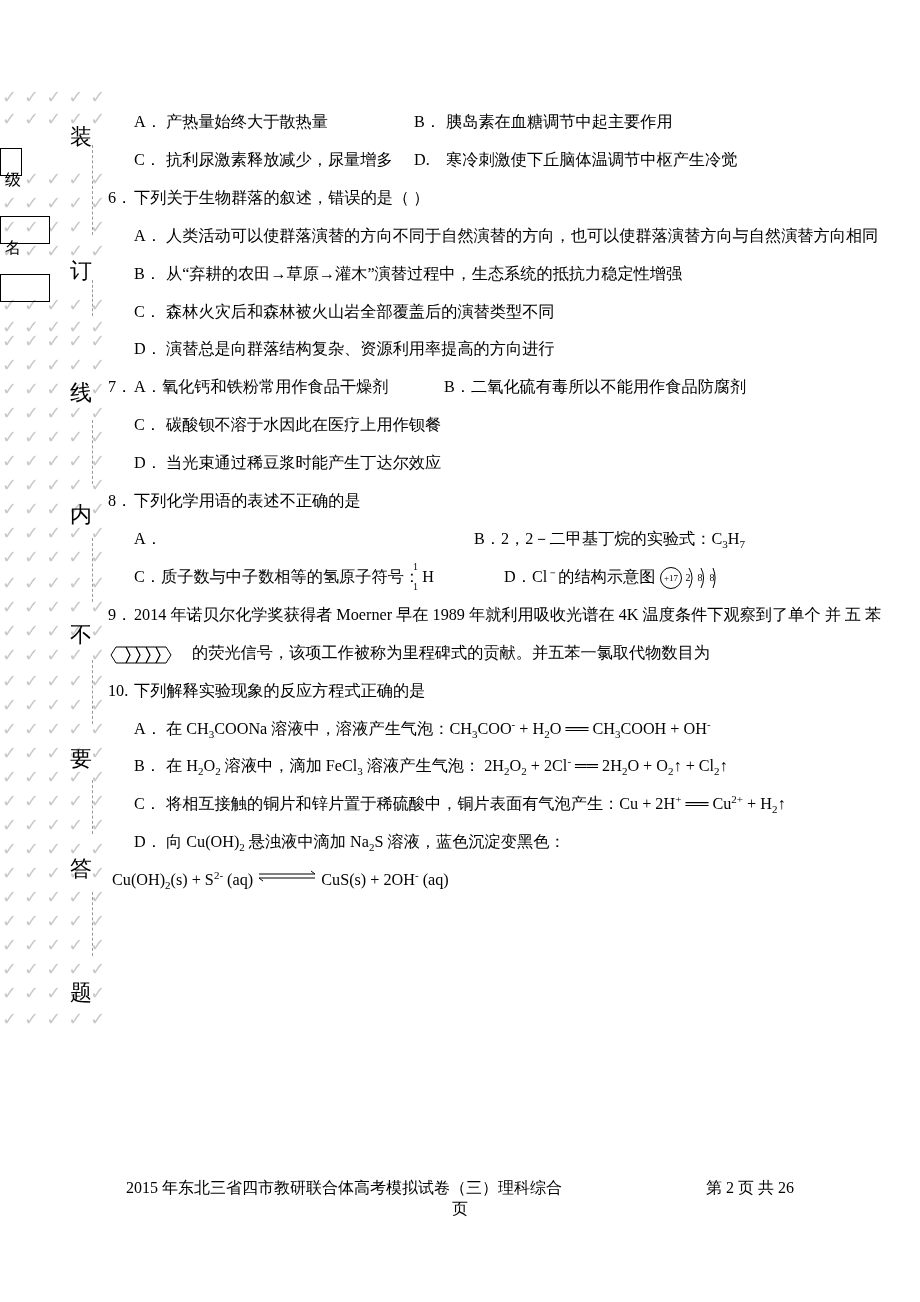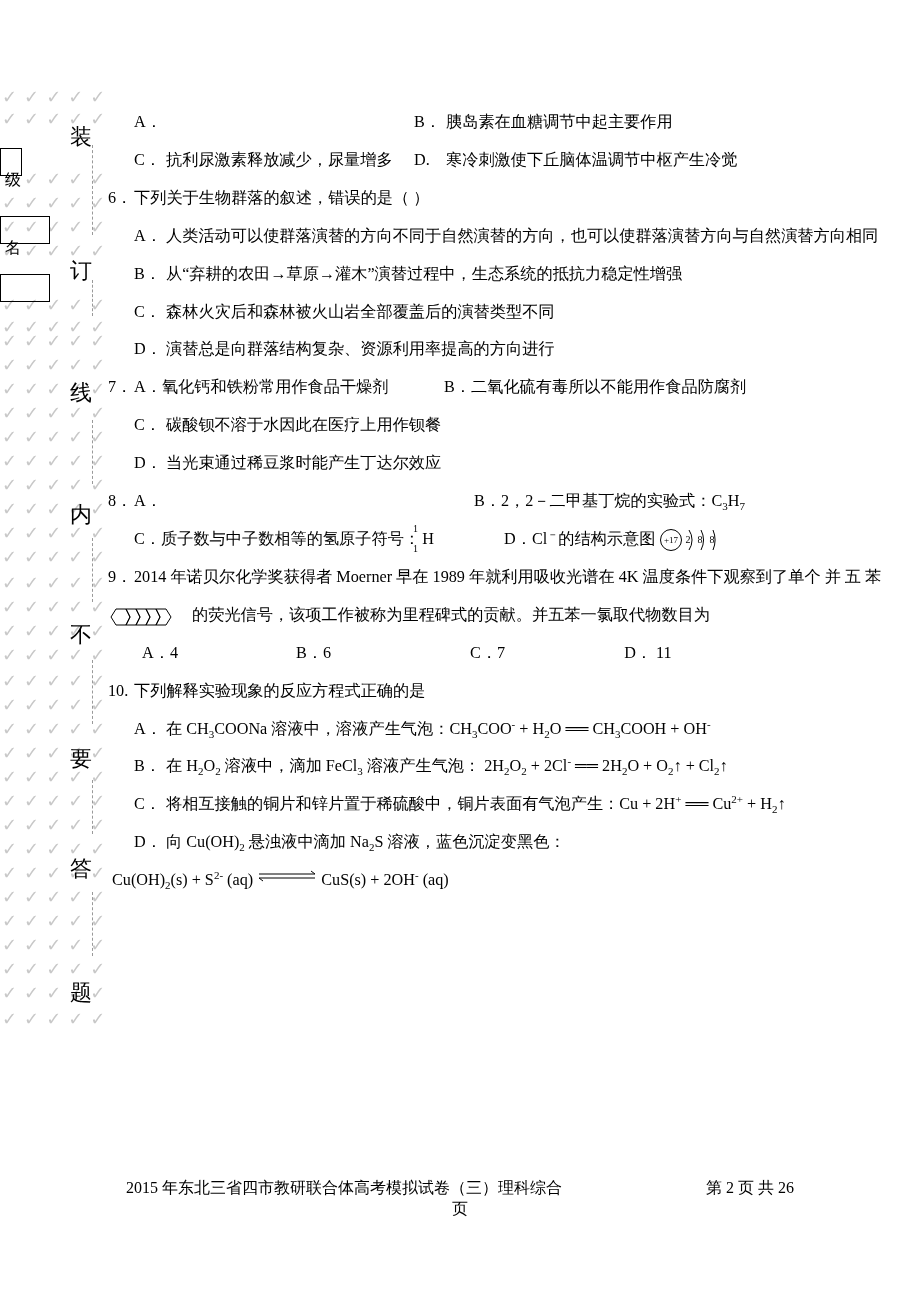--- a/index.html
+++ b/index.html
@@ -101,20 +101,21 @@
       <div class="seal seal-char" style="left: 70px; top: 978px;">题</div>
     </div>
 
   <div class="content">
 
     <div class="item q5">
       <div class="body">
         <div class="ab-row">
           <div class="half">
               <span class="lab">A．</span>
+              <span>产热量始终大于散热量</span>
             </div>
           <div class="half" style="flex-basis:auto">
               <span class="lab">B．</span>
               <span>胰岛素在血糖调节中起主要作用</span>
             </div>
         </div>
         <div class="ab-row">
           <div class="half">
               <span class="lab">C．</span>
               <span>抗利尿激素释放减少，尿量增多</span>
@@ -167,20 +168,21 @@
           <div class="val">碳酸钡不溶于水因此在医疗上用作钡餐</div>
         </div>
       <div class="opt">
           <span class="lab">D．</span>
           <div class="val">当光束通过稀豆浆时能产生丁达尔效应</div>
         </div>
     </div>
 
     <div class="item">
       <span class="num">8．</span>
+      <div class="body">下列化学用语的表述不正确的是</div>
       <div class="opt">
         <div class="ab-row">
           <div class="half" style="flex-basis:340px">
               <span>A．</span>
             </div>
           <div class="half" style="flex-basis:auto">
               <span>B．</span>
               <span><span>2，2－二甲基丁烷的实验式：C</span><sub>3</sub><span>H</span><sub>7</sub></span>
             </div>
         </div>
@@ -224,26 +226,20 @@
               <polygon points="3,11 8,3 18,3 22,11 18,19 8,19"></polygon>
               <polygon points="18,3 28,3 32,11 28,19 18,19 22,11"></polygon>
               <polygon points="28,3 38,3 42,11 38,19 28,19 32,11"></polygon>
               <polygon points="38,3 48,3 52,11 48,19 38,19 42,11"></polygon>
               <polygon points="48,3 58,3 63,11 58,19 48,19 52,11"></polygon>
             </g>
           </svg>
         </span>
         <span>的荧光信号，该项工作被称为里程碑式的贡献。并五苯一氯取代物数目为</span>
       </span>
-      <div class="opt" style="margin-left:34px">
-        <span style="display:inline-block;width:150px"><span>A．</span><span>4</span></span>
-        <span style="display:inline-block;width:170px"><span>B．</span><span>6</span></span>
-        <span style="display:inline-block;width:150px"><span>C．</span><span>7</span></span>
-        <span style="display:inline-block"><span>D．</span><span>  11</span></span>
-      </div>
     </div>
 
     <div class="item">
       <span class="num">10.</span>
       <div class="body">下列解释实验现象的反应方程式正确的是</div>
       <div class="opt">
           <span class="lab">A．</span>
           <div class="val"><span>在 CH</span><sub>3</sub><span>COONa 溶液中，溶液产生气泡：CH</span><sub>3</sub><span>COO</span><sup>-</sup><span> + H</span><sub>2</sub><span>O ══ CH</span><sub>3</sub><span>COOH + OH</span><sup>-</sup></div>
         </div>
       <div class="opt">

